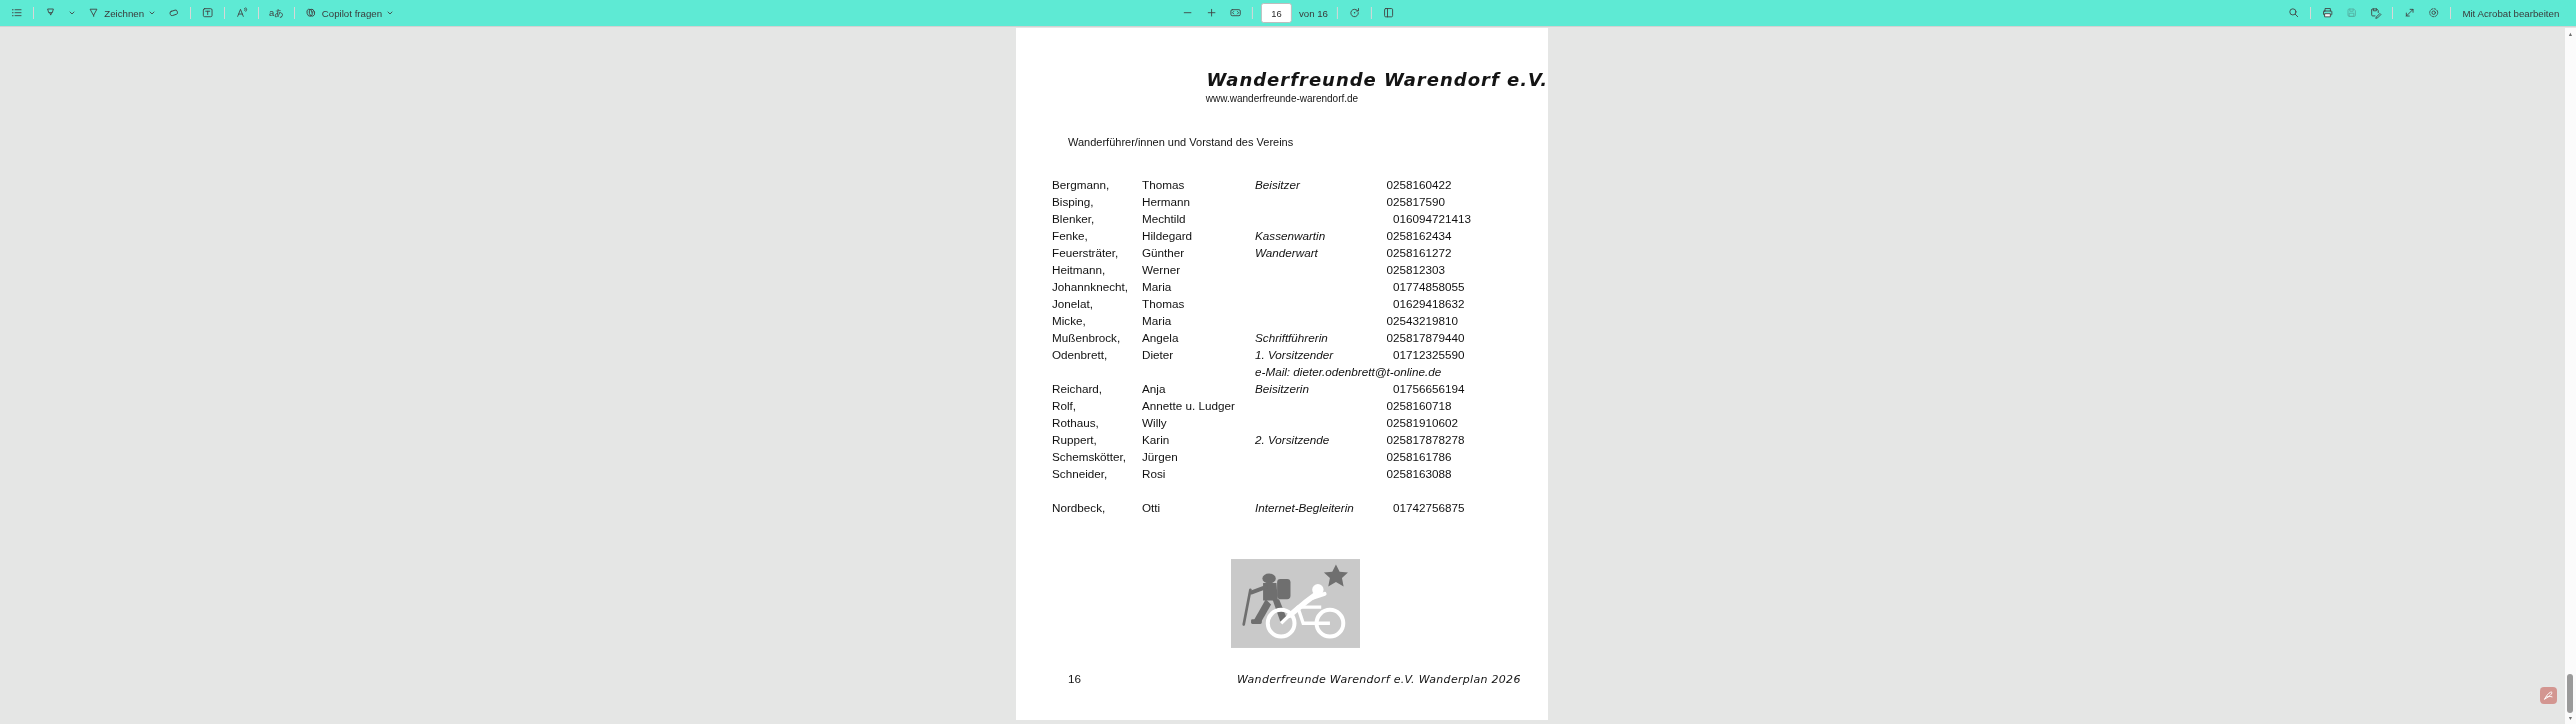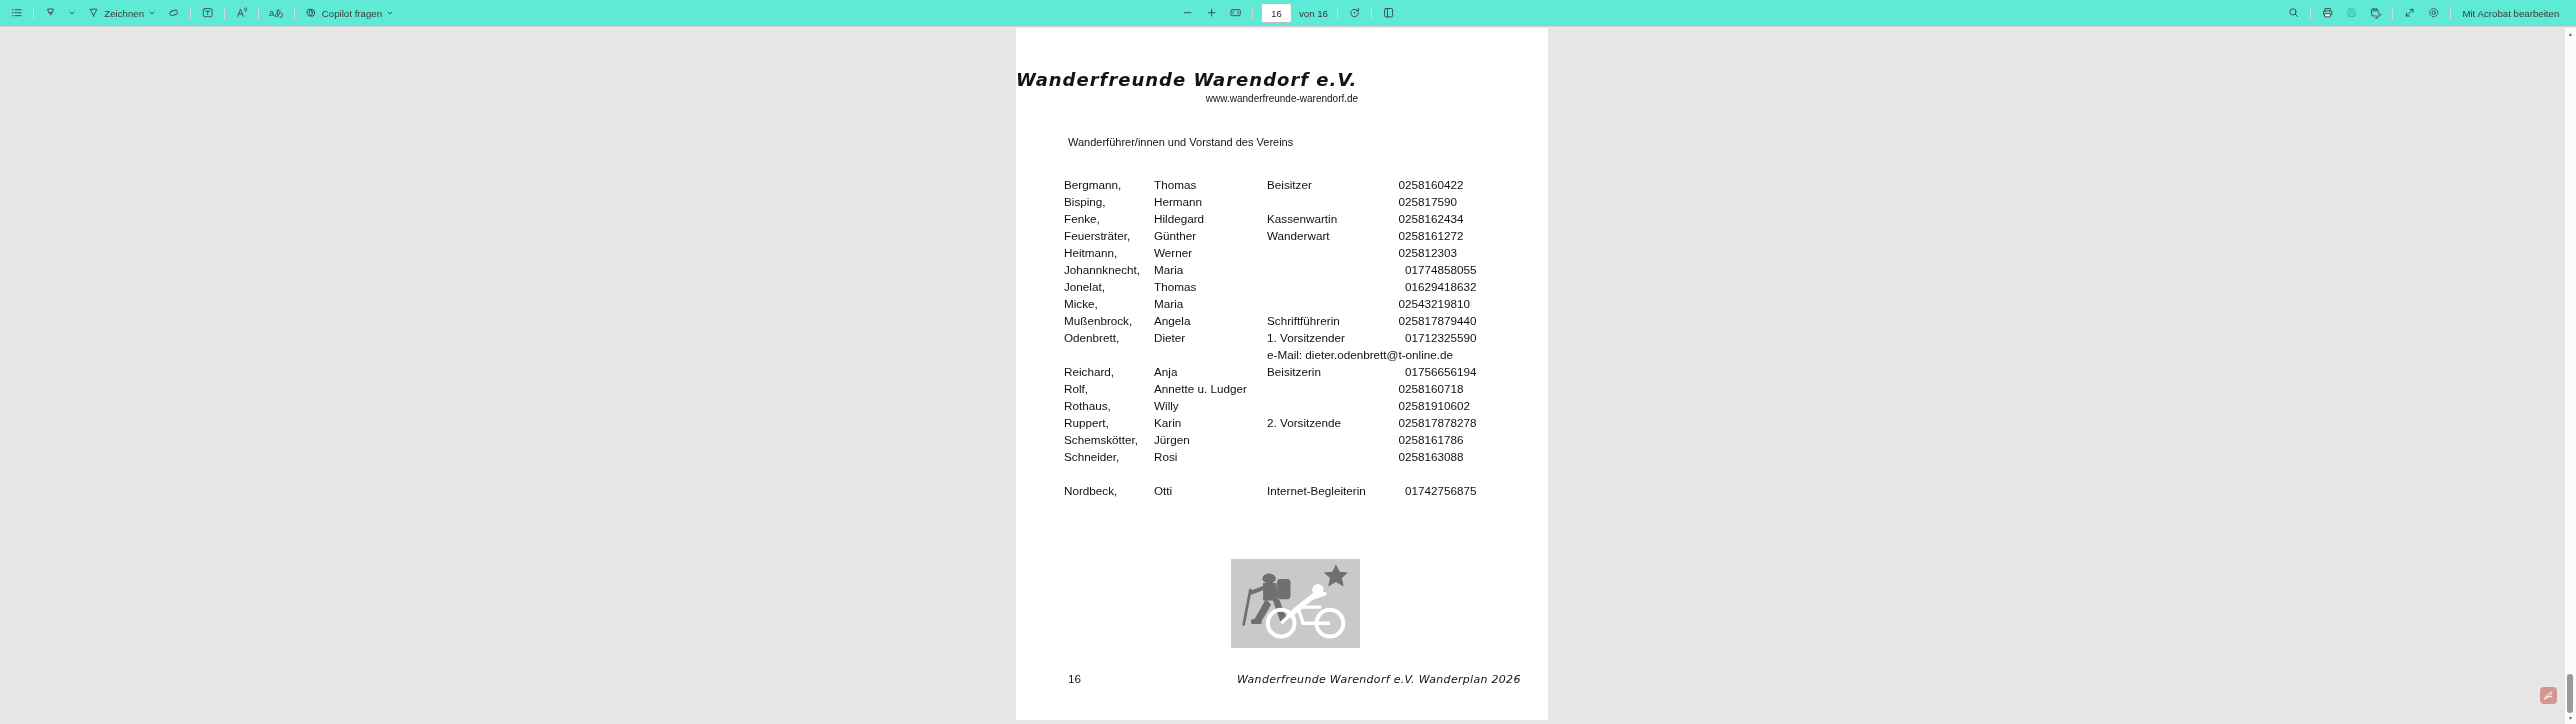--- a/index.html
+++ b/index.html
@@ -28,33 +28,33 @@
               font-family:"Liberation Sans",sans-serif;margin:0 2.7px;}
   .of-label{font-size:9.7px;color:#3a3a3a;margin:0 4px 0 2.7px;}
   .acrobat-label{font-size:9.7px;color:#3a3a3a;white-space:nowrap;padding:0 1.3px;}
 
   
   .viewer{position:absolute;top:27.5px;left:0;right:0;bottom:0;background:#e5e6e5;}
 
   
   .pdf-page{position:absolute;left:1016px;top:0;width:532px;height:692px;background:#ffffff;
             color:#111;}
-  .doc-title{position:absolute;top:29.5px;left:0;width:100%;text-align:left;
+  .doc-title{position:absolute;top:29.5px;left:0;width:100%;text-align:right;
              font-family:"DejaVu Sans",sans-serif;font-style:italic;font-size:18px;
              letter-spacing:1px;color:#141414;}
   .doc-site{position:absolute;top:65px;left:0;width:100%;text-align:center;
             font-size:10px;color:#141414;}
   .doc-heading{position:absolute;top:108px;left:52px;font-size:11px;color:#141414;}
 
-  .contact-table{position:absolute;top:148px;left:48px;width:443px;font-size:11.7px;}
+  .contact-table{position:absolute;top:148px;left:36px;width:443px;font-size:11.7px;}
   .trow{display:flex;height:17px;line-height:17px;white-space:nowrap;}
   .trow.gap{margin-top:17px;}
   .c-last{width:90px;flex:none;}
   .c-first{width:113px;flex:none;}
-  .c-role{width:119px;flex:none;}
+  .c-role{width:119px;flex:none;font-style:italic;}
   .c-role.wide{width:auto;overflow:visible;}
   .c-prefix{width:45px;flex:none;text-align:right;}
   .c-number{flex:none;}
 
   .doc-logo{position:absolute;left:215px;top:531px;width:129px;height:89px;}
   .doc-footer-num{position:absolute;left:52px;top:644px;font-size:11.7px;color:#141414;}
   .doc-footer-text{position:absolute;left:221px;top:645px;font-family:"DejaVu Sans",sans-serif;
                    font-style:italic;font-size:11px;letter-spacing:0.3px;color:#141414;}
 
   
@@ -253,20 +253,27 @@
             <span class="c-role">Beisitzer</span>
             <span class="c-prefix">02581</span>
             <span class="c-number">60422</span>
           </div>
           <div class="trow">
             <span class="c-last">Bisping,</span>
             <span class="c-first">Hermann</span>
             <span class="c-role"></span>
             <span class="c-prefix">02581</span>
             <span class="c-number">7590</span>
+          </div>
+          <div class="trow">
+            <span class="c-last">Blenker,</span>
+            <span class="c-first">Mechtild</span>
+            <span class="c-role"></span>
+            <span class="c-prefix">0160</span>
+            <span class="c-number">94721413</span>
           </div>
           <div class="trow">
             <span class="c-last">Fenke,</span>
             <span class="c-first">Hildegard</span>
             <span class="c-role">Kassenwartin</span>
             <span class="c-prefix">02581</span>
             <span class="c-number">62434</span>
           </div>
           <div class="trow">
             <span class="c-last">Feuersträter,</span>

